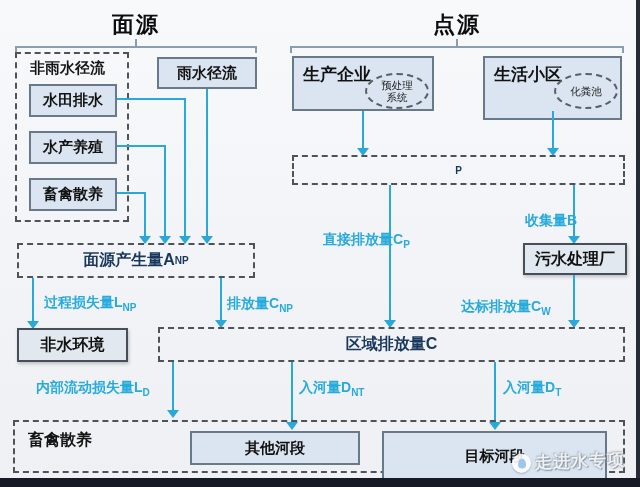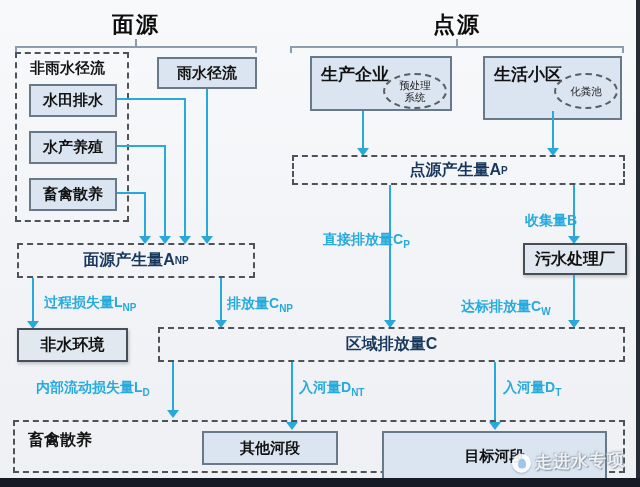--- a/index.html
+++ b/index.html
@@ -113,21 +113,21 @@
   <div class="vline" style="left:32px;top:278px;height:43px;"></div>
   <div class="arrow-down" style="left:27px;top:321px;"></div>
   <span class="cyan-label" style="left:44px;top:294px;"><span>过程损失量L</span><sub>NP</sub></span>
 
   <div class="vline" style="left:220px;top:278px;height:42px;"></div>
   <div class="arrow-down" style="left:215px;top:320px;"></div>
   <span class="cyan-label" style="left:227px;top:295px;"><span>排放量C</span><sub>NP</sub></span>
 
   <div class="box heavy" style="left:17px;top:328px;width:111px;height:34px;">非水环境</div>
 
-  <div class="box" style="left:292px;top:56px;width:142px;height:55px;justify-content:flex-start;align-items:flex-start;padding:5px 0 0 9px;font-size:17px;margin-left:18px;">
+  <div class="box" style="left:292px;top:56px;width:142px;height:55px;justify-content:flex-start;align-items:flex-start;padding:5px 0 0 9px;font-size:17px;">
     <span>生产企业</span>
     <span class="ellipse" style="left:71px;top:15px;width:64px;height:36px;">
       <span>预处理</span>
       <span>系统</span>
     </span>
   </div>
 
   <div class="box" style="left:483px;top:56px;width:139px;height:64px;justify-content:flex-start;align-items:flex-start;padding:5px 0 0 9px;font-size:17px;">
     <span>生活小区</span>
     <span class="ellipse" style="left:69px;top:15px;width:64px;height:36px;">
@@ -135,21 +135,20 @@
     </span>
   </div>
 
   <div class="vline" style="left:362px;top:111px;height:37px;"></div>
   <div class="arrow-down" style="left:357px;top:148px;"></div>
   <div class="vline" style="left:552px;top:111px;height:37px;"></div>
   <div class="arrow-down" style="left:547px;top:148px;"></div>
 
   <div class="dashed" style="left:292px;top:155px;width:333px;height:30px;"></div>
   <div class="navy-title" style="left:292px;top:155px;width:333px;height:30px;">
-    <span>点源产生量A</span>
       <sub>P</sub>
   </div>
 
   <div class="vline" style="left:389px;top:185px;height:135px;"></div>
   <div class="arrow-down" style="left:384px;top:320px;"></div>
   <span class="cyan-label" style="left:283px;top:231px;margin-left:40px;"><span>直接排放量C</span><sub>P</sub></span>
 
   <div class="vline" style="left:573px;top:185px;height:51px;"></div>
   <div class="arrow-down" style="left:568px;top:236px;"></div>
   <span class="cyan-label" style="left:505px;top:212px;margin-left:20px;"><span>收集量B</span><sub></sub></span>
@@ -172,21 +171,21 @@
   <div class="vline" style="left:291px;top:362px;height:60px;"></div>
   <div class="arrow-down" style="left:286px;top:422px;"></div>
   <span class="cyan-label" style="left:299px;top:379px;"><span>入河量D</span><sub>NT</sub></span>
 
   <div class="vline" style="left:494px;top:362px;height:60px;"></div>
   <div class="arrow-down" style="left:489px;top:422px;"></div>
   <span class="cyan-label" style="left:503px;top:379px;"><span>入河量D</span><sub>T</sub></span>
 
   <div class="dashed" style="left:13px;top:420px;width:612px;height:53px;"></div>
   <div class="group-label" style="left:28px;top:430px;font-size:16px;">畜禽散养</div>
-  <div class="box" style="left:190px;top:431px;width:136px;height:34px;margin-left:12px;">其他河段</div>
+  <div class="box" style="left:190px;top:431px;width:170px;height:34px;">其他河段</div>
   <div class="box" style="left:382px;top:431px;width:225px;height:50px;">目标河段</div>
 
   <div class="watermark" style="left:512px;top:450px;">
     <span class="wm-circle">
         <span class="wm-drop"></span>
       </span>
     <span>走进水专项</span>
   </div>
 
   <div class="edge-right"></div>

